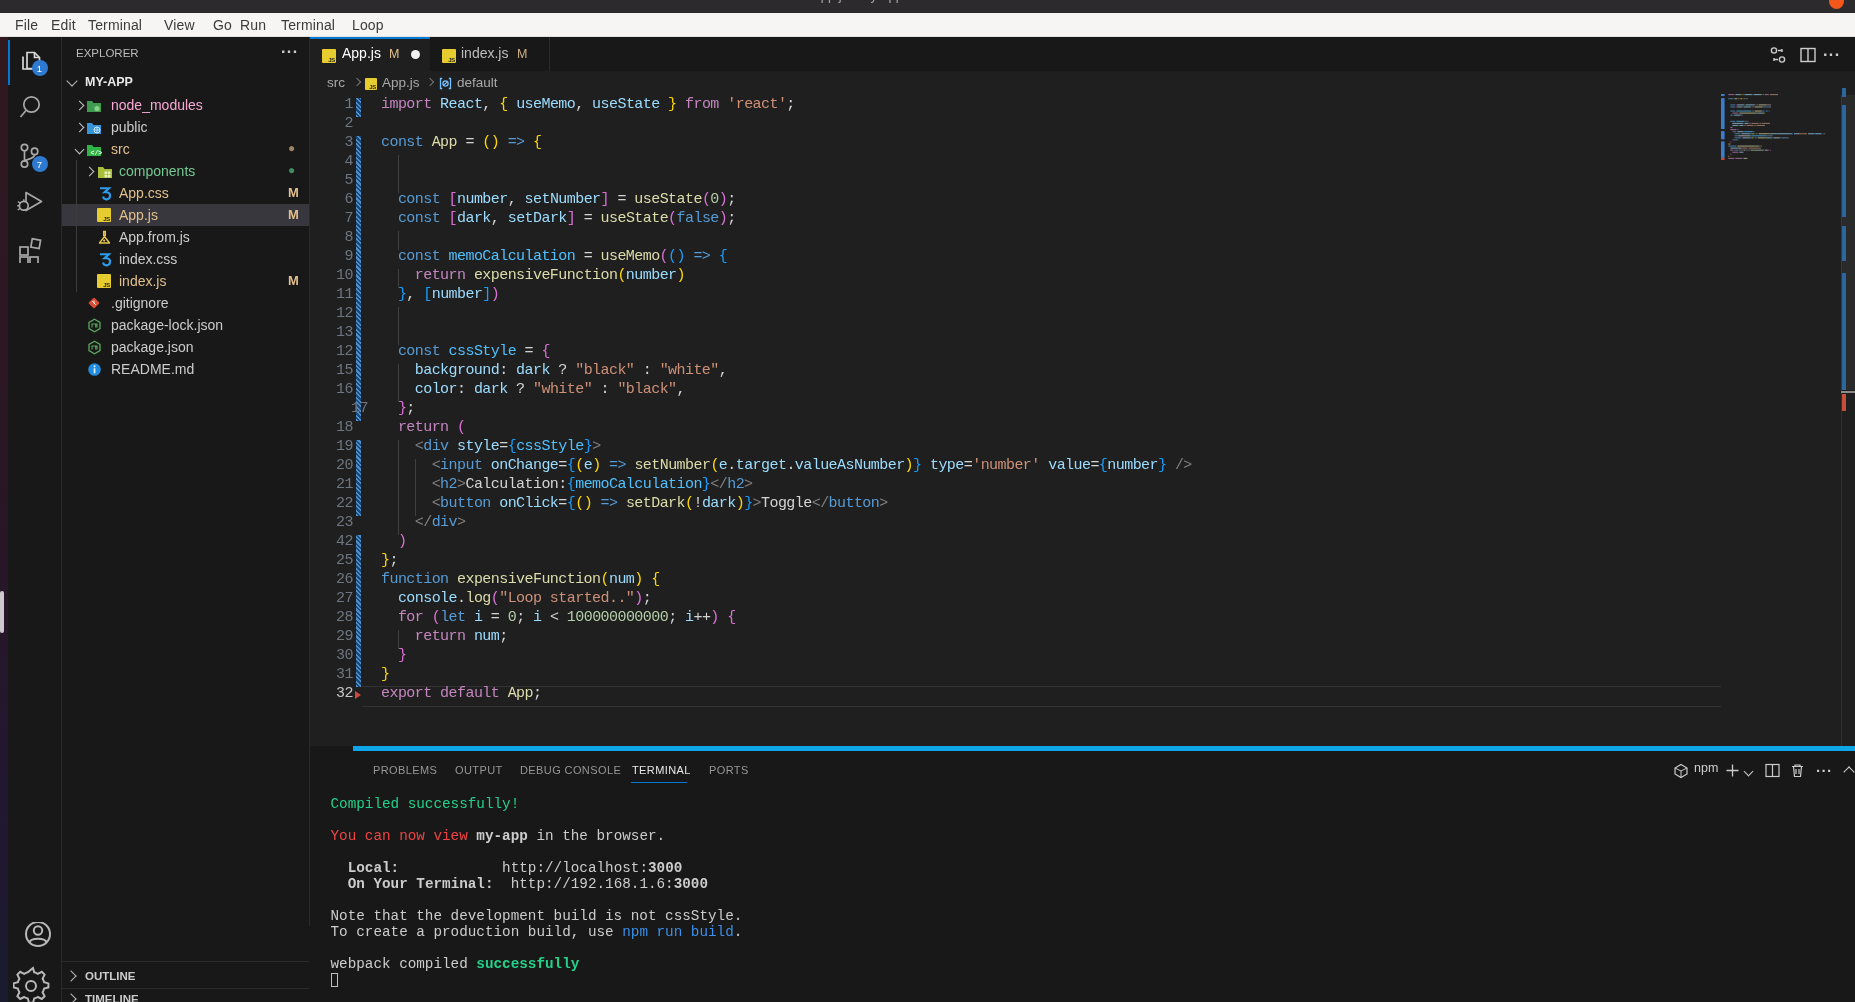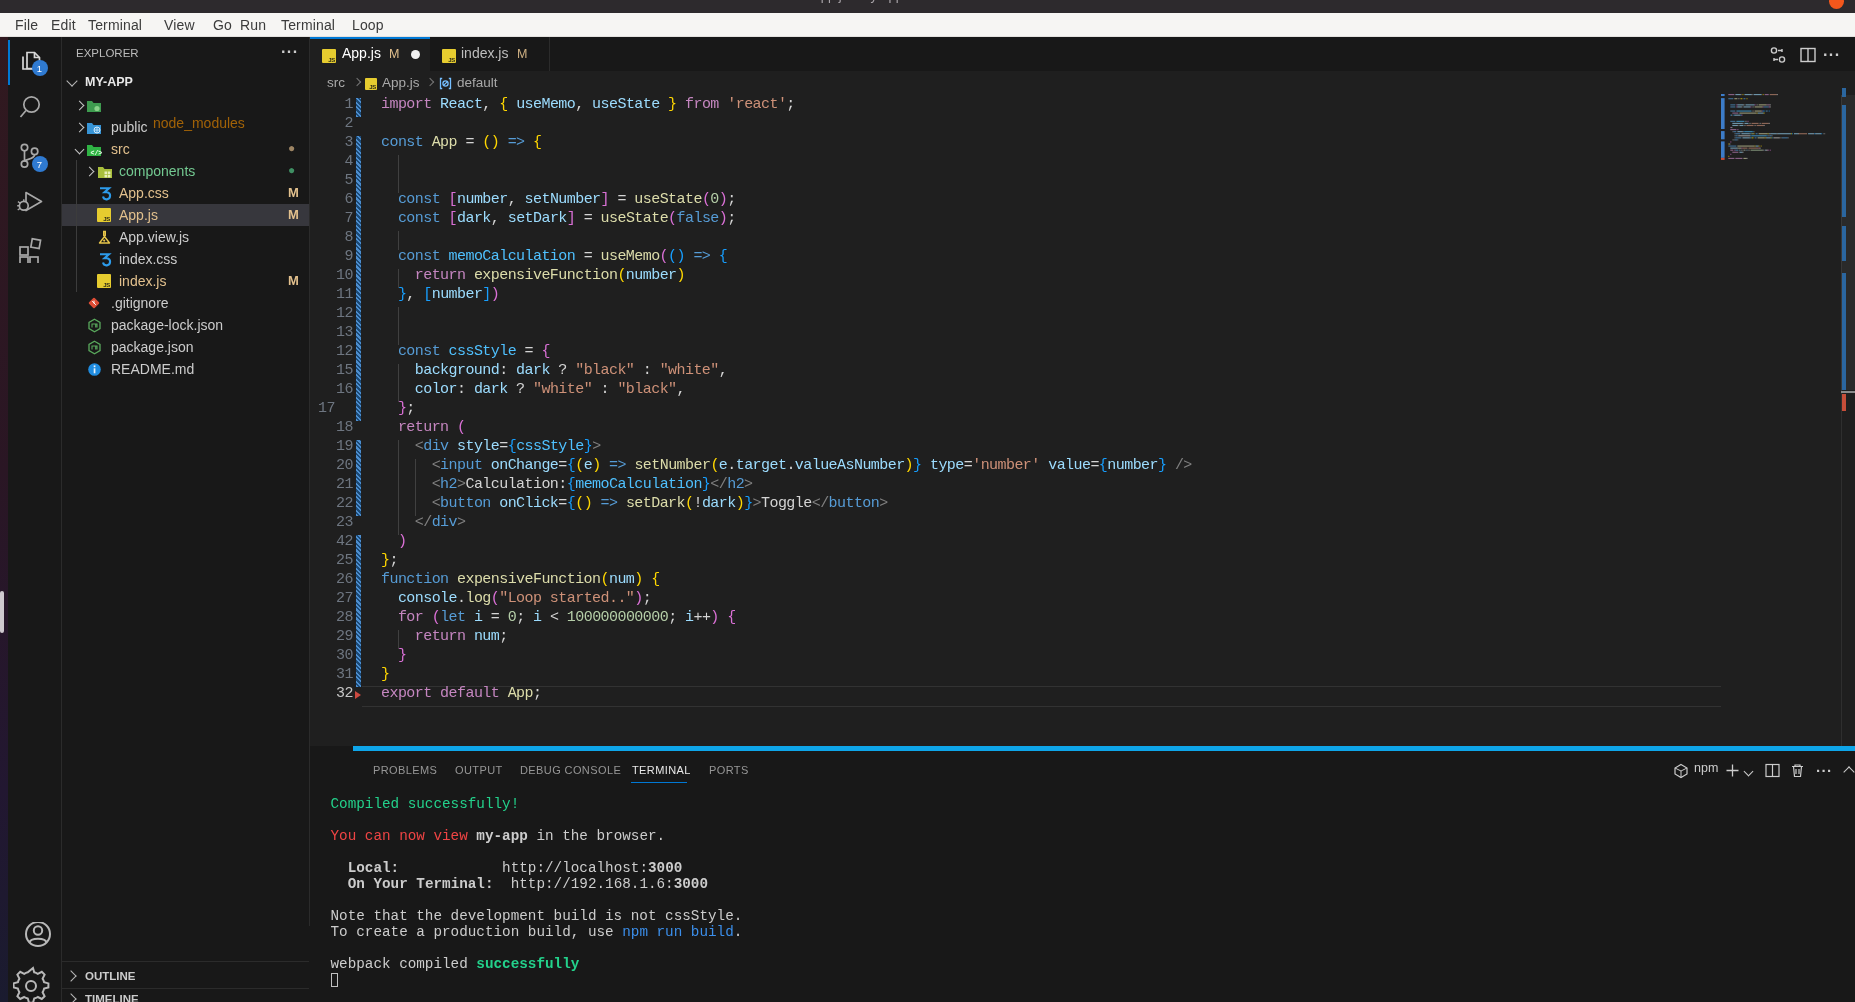--- a/index.html
+++ b/index.html
@@ -83,21 +83,21 @@
 <div class="abs" style="left:0;top:167px;width:247px;height:22px;background:#37373d;"></div>
 <div class="abs" style="left:14px;top:123px;width:1px;height:132px;background:#3c3c3c;"></div>
 <div class="row" style="left:0;top:57px;width:248px;">
 <span class="abs" style="left:14px;top:8px;width:6px;height:6px;border-right:1.2px solid #c5c5c5;border-bottom:1.2px solid #c5c5c5;transform:rotate(-45deg);"></span>
 <span class="abs" style="left:24px;top:4px;">
         <svg width="16" height="16" viewBox="0 0 16 16">
           <path d="M1 3 h5 l1.5 2 H15 v9 H1 z" fill="#3e9b4f"></path>
           <circle cx="11" cy="10.5" r="2.6" fill="#8ad28a"></circle>
         </svg>
       </span>
-<span class="abs" style="left:49px;top:21px;color:#a16207;margin-left:42px;">node_modules</span>
+<span class="abs" style="left:49px;top:3px;color:#f9a8d4;">node_modules</span>
 </div>
 <div class="row" style="left:0;top:79px;width:248px;">
 <span class="abs" style="left:14px;top:8px;width:6px;height:6px;border-right:1.2px solid #c5c5c5;border-bottom:1.2px solid #c5c5c5;transform:rotate(-45deg);"></span>
 <span class="abs" style="left:24px;top:4px;">
         <svg width="16" height="16" viewBox="0 0 16 16">
           <path d="M1 3 h5 l1.5 2 H15 v9 H1 z" fill="#3794d6"></path>
           <circle cx="11" cy="10" r="3" fill="none" stroke="#cfe8fa" stroke-width="1"></circle>
           <path d="M8 10 h6 M11 7 v6" stroke="#cfe8fa" stroke-width="0.8"></path>
         </svg>
       </span>
@@ -142,21 +142,21 @@
 <span class="abs" style="left:57px;top:3px;color:#E2C08D;">App.js</span>
 <span class="abs" style="left:226px;top:3px;font-size:13px;font-weight:bold;color:#E2C08D;">M</span>
 </div>
 <div class="row" style="left:0;top:189px;width:248px;">
 <span class="abs" style="left:35px;top:4px;">
         <svg width="15" height="15" viewBox="0 0 15 15" fill="none">
           <path d="M6 1.5 h3 M6.7 1.5 v4 L12.5 13 h-10 L8.3 5.5 v-4" stroke="#e8c64a" stroke-width="1.4" stroke-linejoin="round"></path>
           <circle cx="7.2" cy="10.6" r="1.1" fill="#e8c64a"></circle>
         </svg>
       </span>
-<span class="abs" style="left:57px;top:3px;color:#cccccc;">App.view.js</span>
+<span class="abs" style="left:57px;top:3px;color:#cccccc;">App.from.js</span>
 </div>
 <div class="row" style="left:0;top:211px;width:248px;">
 <span class="abs" style="left:35px;top:4px;">
         <svg width="15" height="15" viewBox="0 0 15 15" fill="none">
           <path d="M3 2.2 H12 L7.5 6.2 H10 A 3.6 3.6 0 1 1 6 10.6" stroke="#2d9ceb" stroke-width="2.1"></path>
         </svg>
       </span>
 <span class="abs" style="left:57px;top:3px;color:#cccccc;">index.css</span>
 </div>
 <div class="row" style="left:0;top:233px;width:248px;">
@@ -265,21 +265,21 @@
 <div class="lnum" style="left:323px;top:208.7px;color:#6e7681;">7</div>
 <div class="lnum" style="left:323px;top:227.7px;color:#6e7681;">8</div>
 <div class="lnum" style="left:323px;top:246.7px;color:#6e7681;">9</div>
 <div class="lnum" style="left:323px;top:265.7px;color:#6e7681;">10</div>
 <div class="lnum" style="left:323px;top:284.7px;color:#6e7681;">11</div>
 <div class="lnum" style="left:323px;top:303.7px;color:#6e7681;">12</div>
 <div class="lnum" style="left:323px;top:322.7px;color:#6e7681;">13</div>
 <div class="lnum" style="left:323px;top:341.7px;color:#6e7681;">12</div>
 <div class="lnum" style="left:323px;top:360.7px;color:#6e7681;">15</div>
 <div class="lnum" style="left:323px;top:379.7px;color:#6e7681;">16</div>
-<div class="lnum" style="left:305px;top:398.7px;color:#6e7681;">17</div>
+<div class="lnum" style="left:338px;top:398.7px;color:#6e7681;">17</div>
 <div class="lnum" style="left:323px;top:417.7px;color:#6e7681;">18</div>
 <div class="lnum" style="left:323px;top:436.7px;color:#6e7681;">19</div>
 <div class="lnum" style="left:323px;top:455.7px;color:#6e7681;">20</div>
 <div class="lnum" style="left:323px;top:474.7px;color:#6e7681;">21</div>
 <div class="lnum" style="left:323px;top:493.7px;color:#6e7681;">22</div>
 <div class="lnum" style="left:323px;top:512.7px;color:#6e7681;">23</div>
 <div class="lnum" style="left:323px;top:531.7px;color:#6e7681;">42</div>
 <div class="lnum" style="left:323px;top:550.7px;color:#6e7681;">25</div>
 <div class="lnum" style="left:323px;top:569.7px;color:#6e7681;">26</div>
 <div class="lnum" style="left:323px;top:588.7px;color:#6e7681;">27</div>

